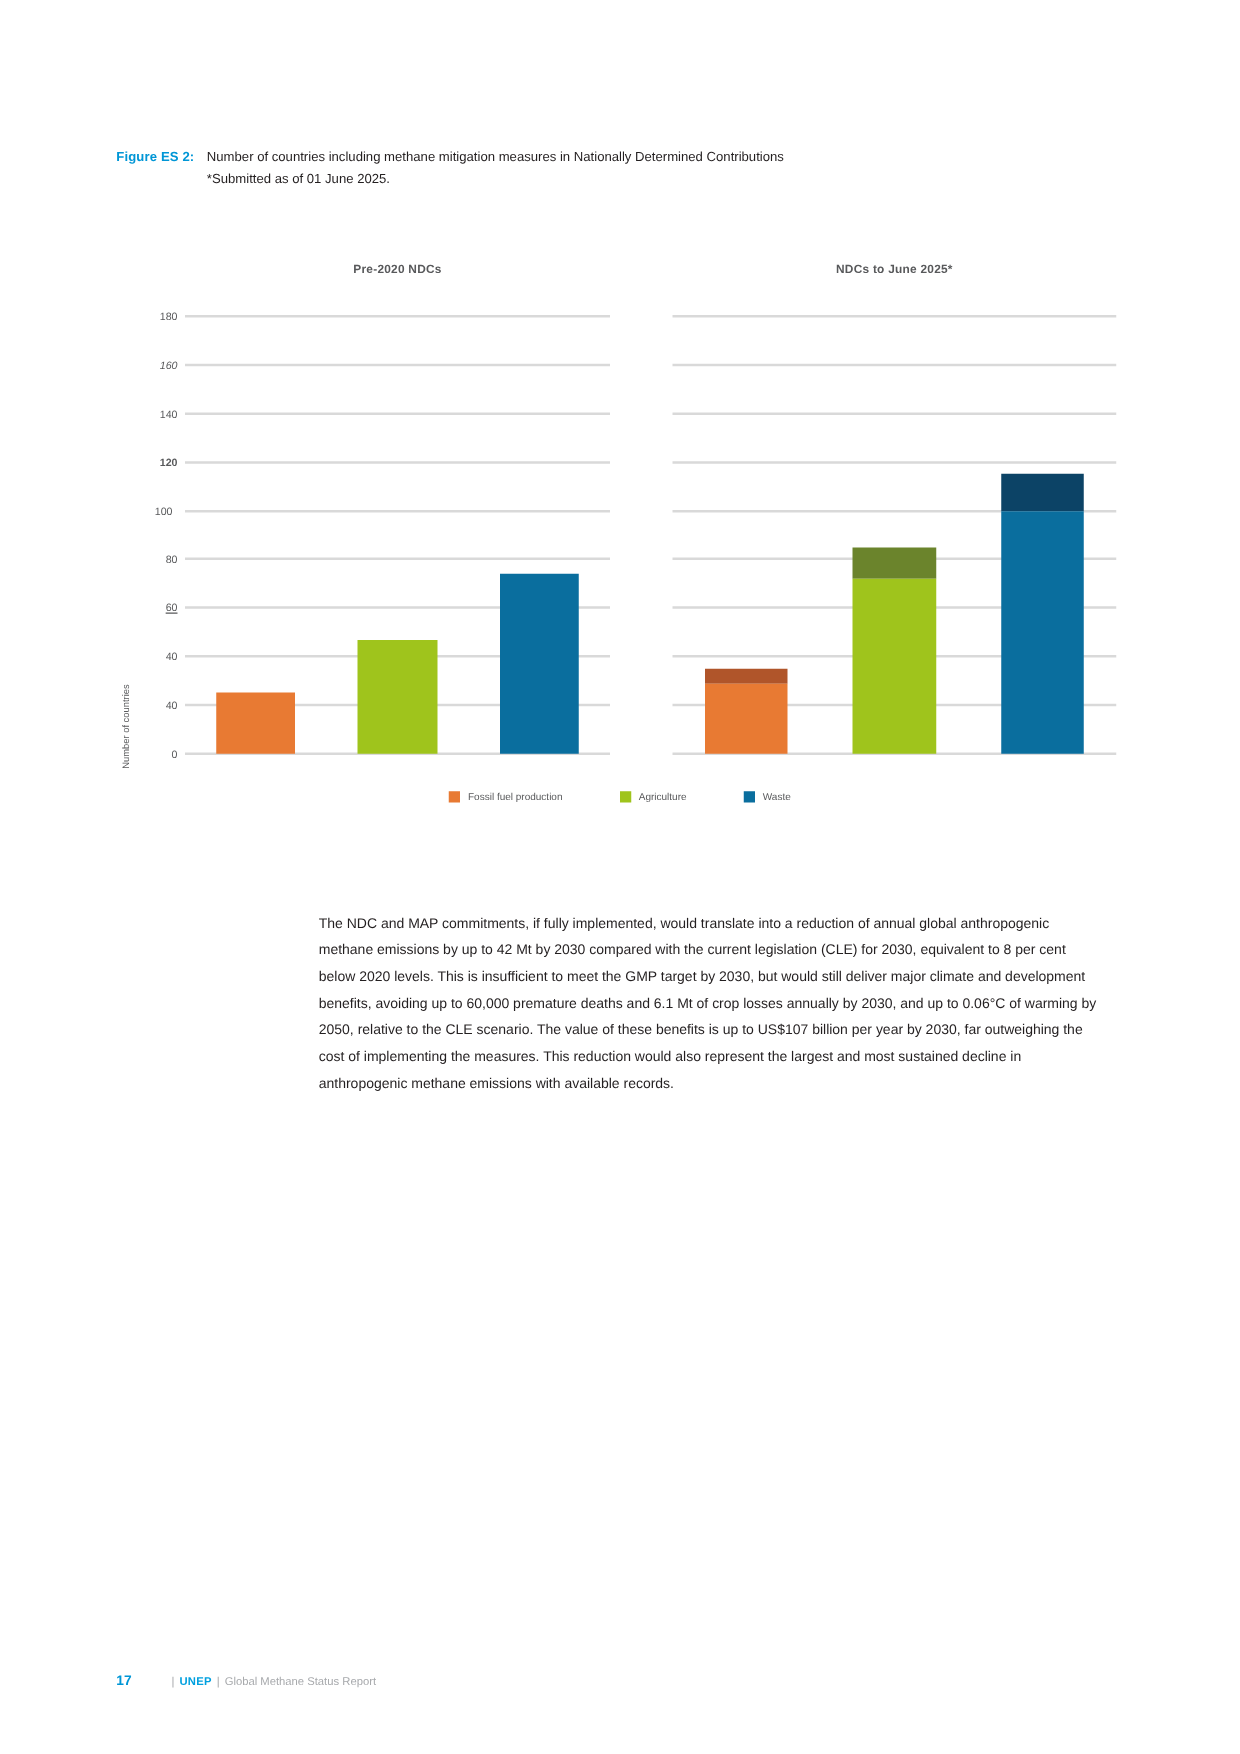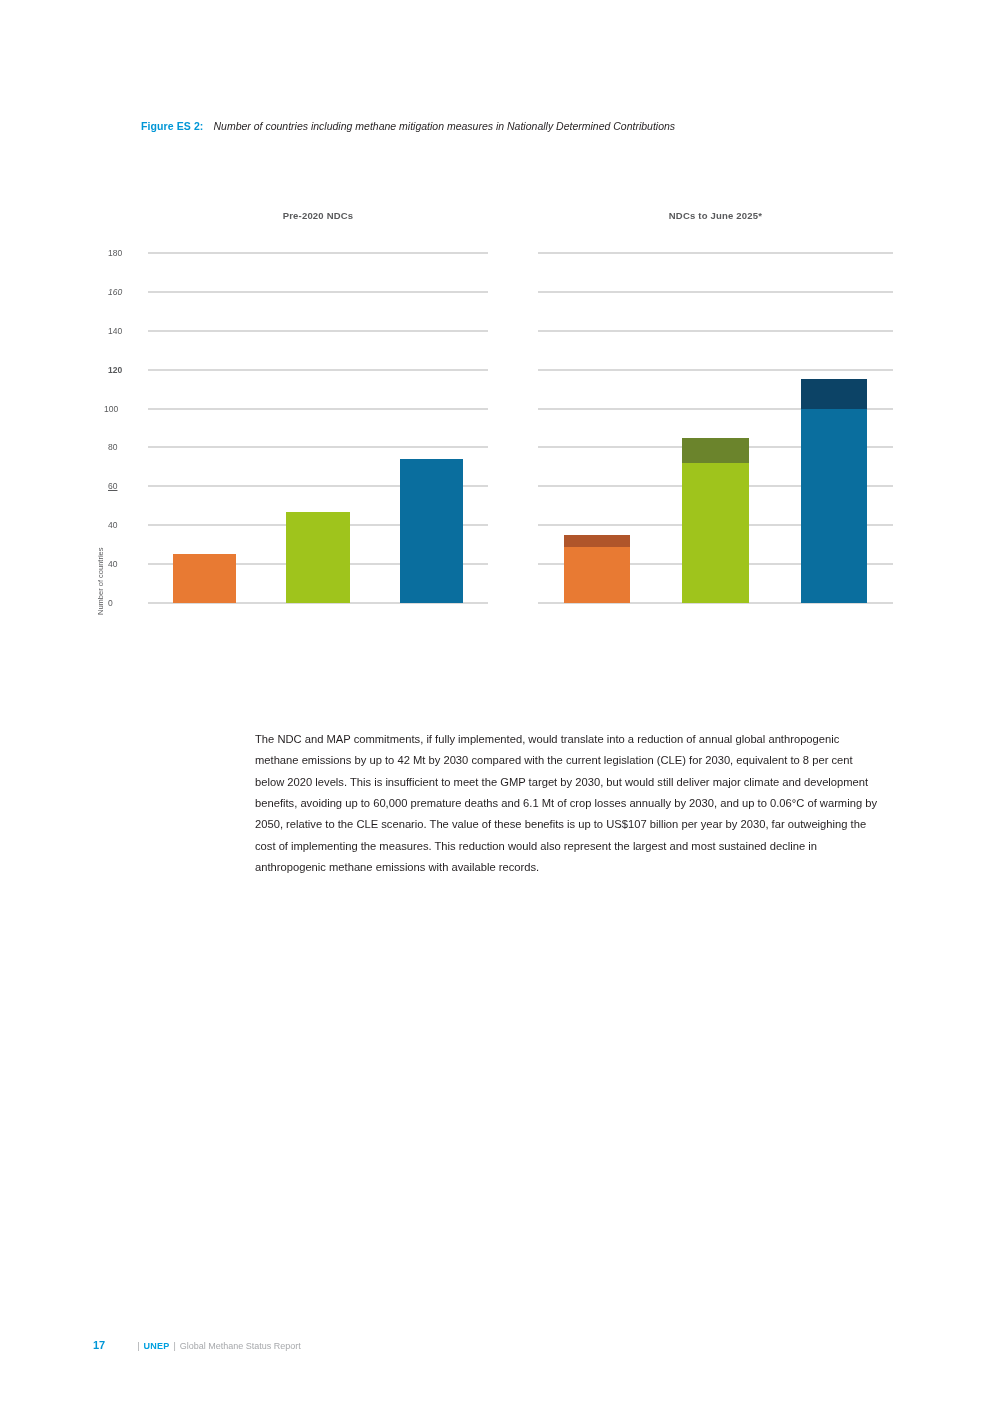--- a/index.html
+++ b/index.html
@@ -26,28 +26,26 @@
   }
   .caption-label {
     color: #0096d6;
     font-weight: bold;
     font-size: 10.5px;
     line-height: 17px;
     white-space: nowrap;
     flex: 0 0 auto;
     padding-right: 10px;
     letter-spacing: 0.1px;
-    margin-left: 48px;
   }
   .caption-text {
     font-size: 10.5px;
     line-height: 17px;
     color: #231f20;
     flex: 1 1 auto;
-    font-style: italic;
   }
   .caption-text .cap-line { display: block; }
 
   
   .figure {
     position: absolute;
     left: 0;
     top: 195px;
     width: 992px;
     height: 470px;
@@ -74,20 +72,21 @@
     color: #58595b;
     transform-origin: left top;
     transform: rotate(-90deg) translateX(-120px);
     white-space: nowrap;
   }
 
   
   .y-tick-label {
     position: absolute;
     width: 34px;
+    text-align: right;
     font-size: 8.5px;
     color: #58595b;
     line-height: 8px;
   }
 
   
   .plot {
     position: absolute;
     top: 58px;
     height: 350px;
@@ -173,20 +172,21 @@
   .footer-unep { color: #00a0df; font-weight: bold; letter-spacing: 0.2px; }
   .footer-title { color: #a7a9ac; }
 </style>
 </head>
 <body>
 
 <div class="caption">
   <div class="caption-label">Figure ES 2:</div>
   <div class="caption-text">
     <span class="cap-line">Number of countries including methane mitigation measures in Nationally Determined Contributions</span>
+    <span class="cap-line">*Submitted as of 01 June 2025.</span>
   </div>
 </div>
 
 <div class="figure">
 
   <div class="panel-title" id="panel-title-left">Pre-2020 NDCs</div>
   <div class="panel-title" id="panel-title-right">NDCs to June 2025*</div>
 
   <div class="y-axis-title">Number of countries</div>
 
@@ -254,20 +254,34 @@
         </div>
       </div>
       <div class="bar-group" style="left: 262.7px; width: 66.2667px;">
         <div class="bar" style="height: 223.611px;">
           <div class="seg seg-dark" style="height: 29.1667px; background: rgb(12, 67, 102);"></div>
           <div class="seg seg-light" style="background: rgb(10, 110, 158);"></div>
         </div>
       </div>
     </div>
 
+  <div class="legend" id="chart-legend">
+      <div class="legend-item">
+        <span class="legend-swatch" style="background: rgb(232, 122, 51);"></span>
+        <span class="legend-label">Fossil fuel production</span>
+      </div>
+      <div class="legend-item">
+        <span class="legend-swatch" style="background: rgb(159, 196, 28);"></span>
+        <span class="legend-label">Agriculture</span>
+      </div>
+      <div class="legend-item">
+        <span class="legend-swatch" style="background: rgb(10, 110, 158);"></span>
+        <span class="legend-label">Waste</span>
+      </div>
+    </div>
 </div>
 
 <p class="body-copy">The NDC and MAP commitments, if fully implemented, would translate into a reduction of annual global anthropogenic methane emissions by up to 42 Mt by 2030 compared with the current legislation (CLE) for 2030, equivalent to 8 per cent below 2020 levels. This is insufficient to meet the GMP target by 2030, but would still deliver major climate and development benefits, avoiding up to 60,000 premature deaths and 6.1 Mt of crop losses annually by 2030, and up to 0.06°C of warming by 2050, relative to the CLE scenario. The value of these benefits is up to US$107 billion per year by 2030, far outweighing the cost of implementing the measures. This reduction would also represent the largest and most sustained decline in anthropogenic methane emissions with available records.</p>
 
 <div class="footer">
   <span class="footer-page">17</span>
   <span class="footer-sep">|</span>
   <span class="footer-unep">UNEP</span>
   <span class="footer-sep">|</span>
   <span class="footer-title">Global Methane Status Report</span>

